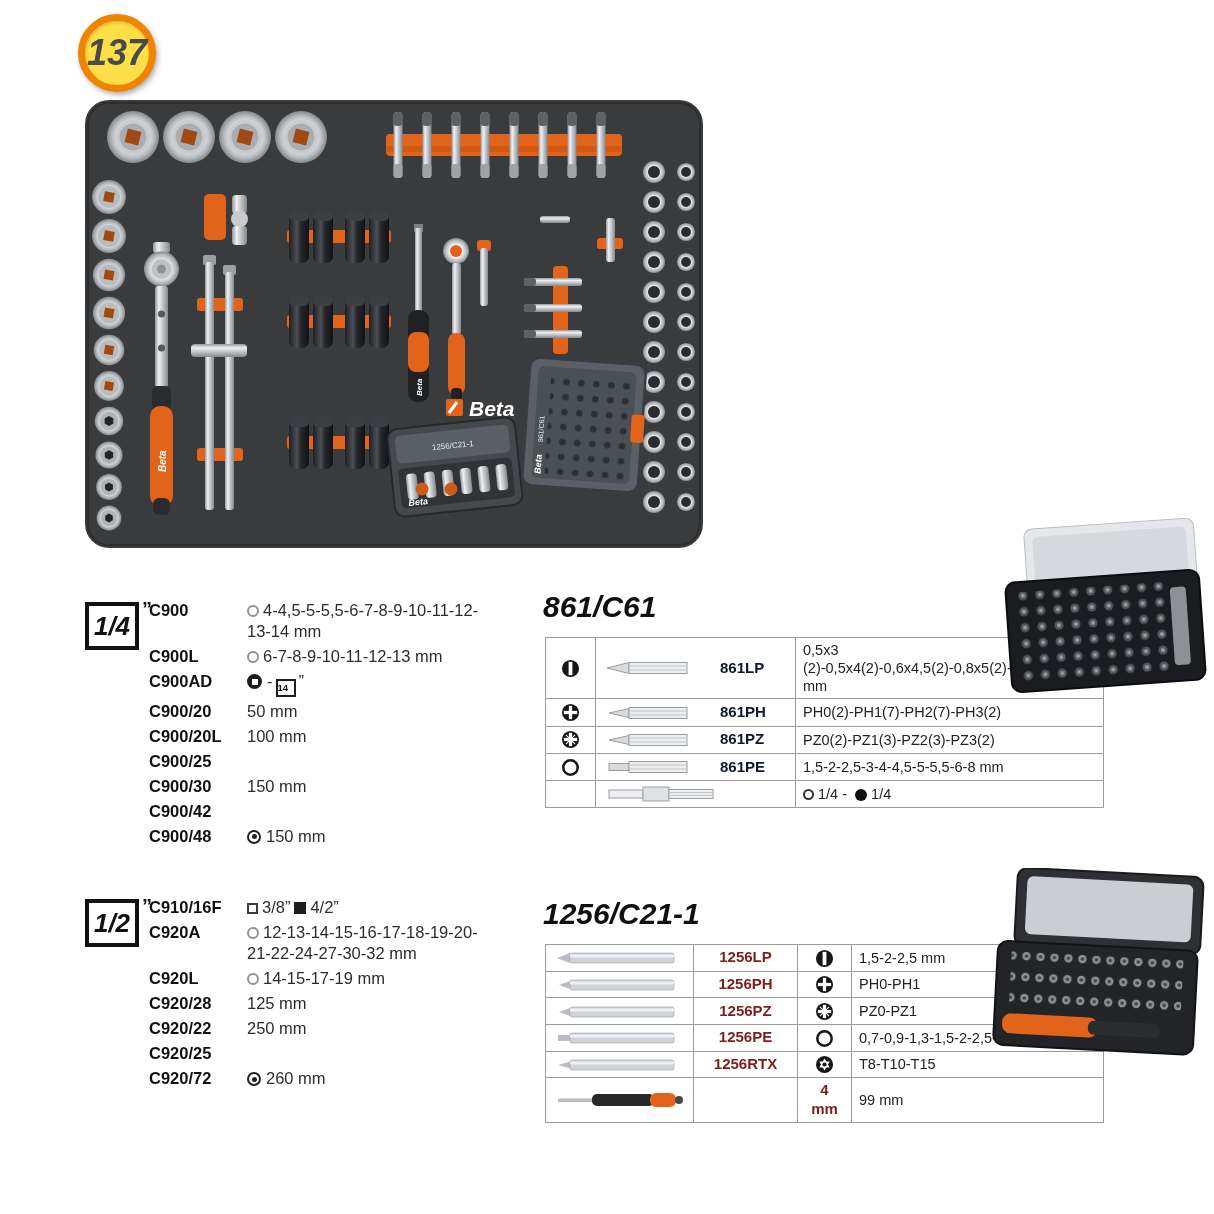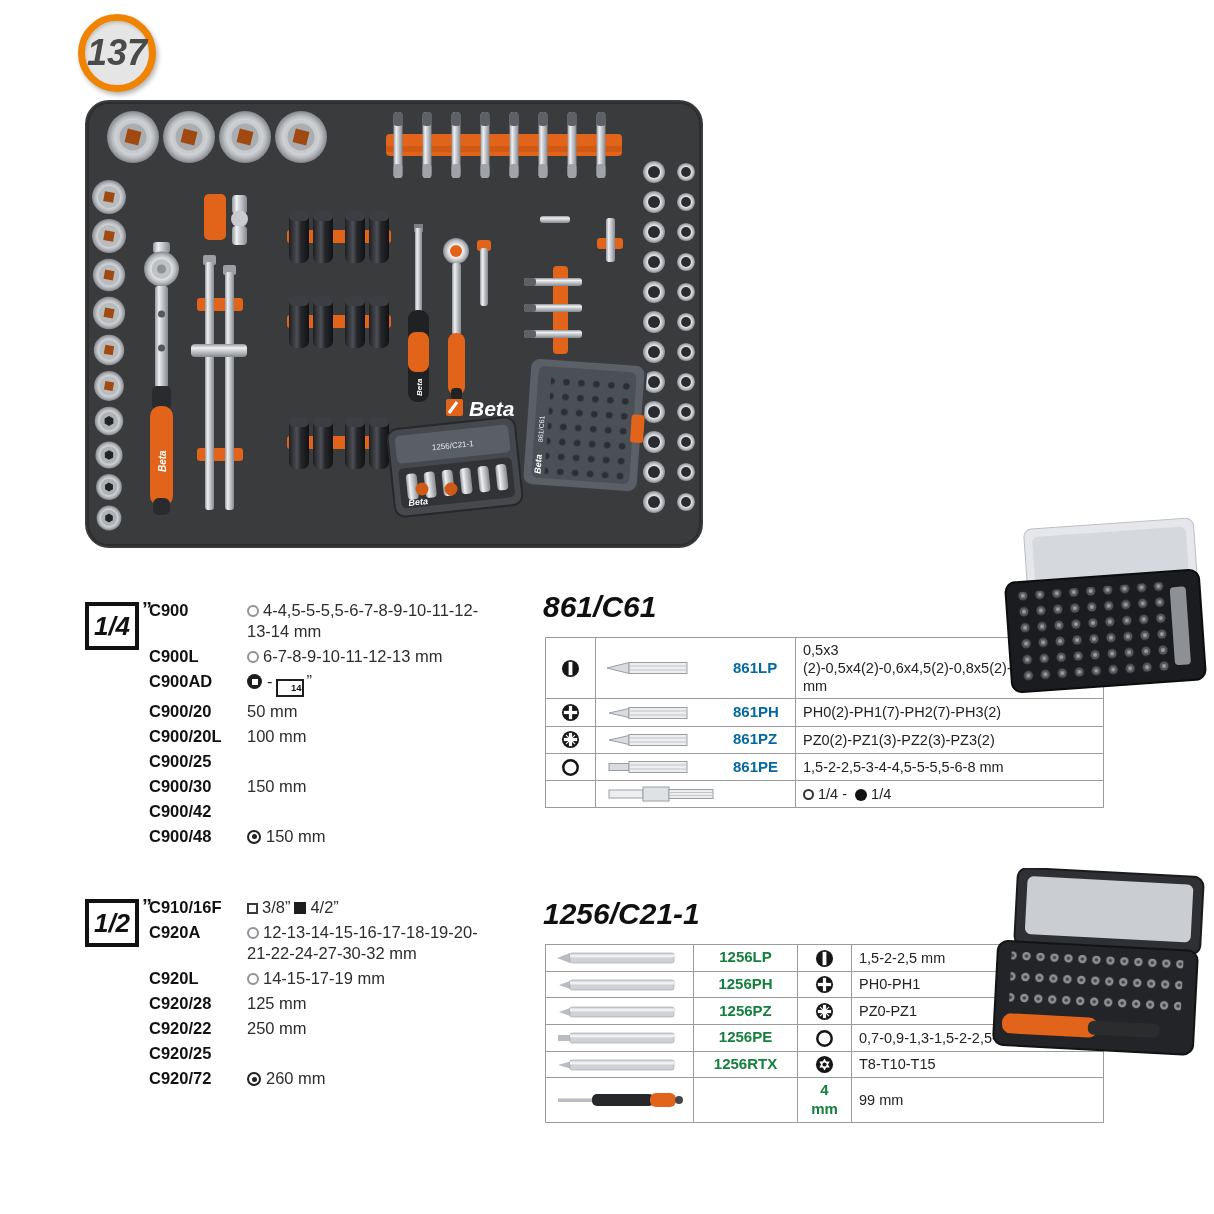--- a/index.html
+++ b/index.html
@@ -2,53 +2,53 @@
 <html><head>
 <meta charset="utf-8">
 <style>
   *{margin:0;padding:0;box-sizing:border-box}
   html,body{width:1214px;height:1214px}
   body{background:#fff;font-family:"Liberation Sans",sans-serif;color:#1c1c1c;position:relative;overflow:hidden}
   .abs{position:absolute}
 
   
   .badge{position:absolute;left:78px;top:14px;width:78px;height:78px;border:7px solid #f08300;border-radius:50%;
-         background:#e5e5e5;display:flex;align-items:center;justify-content:center;font-size:36px;font-weight:bold;
+         background:#fde047;display:flex;align-items:center;justify-content:center;font-size:36px;font-weight:bold;
          font-style:italic;color:#4a4a4a;box-shadow:2px 3px 5px rgba(0,0,0,.3), inset 1px 2px 3px rgba(0,0,0,.15)}
 
   
   .size-group{position:absolute;width:460px}
   .size-box{position:absolute;left:0;top:2px;width:54px;height:48px;border:4px solid #111;display:flex;
             align-items:center;justify-content:center;font-weight:bold;font-style:italic;font-size:26px;color:#111;background:#fff}
   .size-unit{position:absolute;left:57px;top:-2px;font-size:20px;font-weight:bold;color:#111}
   .rows{margin-left:64px}
   .prow{display:flex;align-items:flex-start;margin-bottom:4px;line-height:21px}
   .pcode{width:98px;font-weight:bold;font-size:16.5px;flex-shrink:0;color:#111}
   .pdesc{width:238px;font-size:16.5px;color:#2d2d2d}
 
   .ring{display:inline-block;width:12px;height:12px;border:2px solid #8e939a;border-radius:50%;margin-right:4px;vertical-align:-1px}
   .joint{display:inline-block;width:14px;height:14px;border:2px solid #222;border-radius:50%;margin-right:5px;vertical-align:-2px;position:relative}
   .joint::after{content:"";position:absolute;left:50%;top:50%;width:5px;height:5px;margin:-2.5px 0 0 -2.5px;background:#222;border-radius:50%}
   .fdrive{display:inline-block;width:15px;height:15px;background:#1d1d1d;border-radius:50%;margin-right:5px;vertical-align:-2px;position:relative}
   .fdrive::after{content:"";position:absolute;left:50%;top:50%;width:6px;height:6px;margin:-3px 0 0 -3px;background:#fff}
-  .mdrive{display:inline-flex;align-items:center;justify-content:flex-end;width:28px;height:18px;border:2.5px solid #1d1d1d;
+  .mdrive{display:inline-flex;align-items:center;justify-content:flex-start;width:20px;height:18px;border:2.5px solid #1d1d1d;
           font-size:9.5px;font-weight:bold;margin:0 3px;vertical-align:-4px;color:#111}
   .sqo{display:inline-block;width:11px;height:11px;border:2px solid #3a3a3a;margin-right:4px;vertical-align:-1px}
   .sqf{display:inline-block;width:12px;height:12px;background:#1d1d1d;margin:0 4px;vertical-align:-1px}
   .ringsm{display:inline-block;width:11px;height:11px;border:2px solid #333;border-radius:50%;vertical-align:-1px;margin-right:4px}
   .dotf{display:inline-block;width:12px;height:12px;background:#111;border-radius:50%;vertical-align:-2px;margin:0 4px}
 
   
   .spec-title{position:absolute;font-size:30px;font-weight:bold;font-style:italic;color:#101010}
   table.spec{border-collapse:collapse;position:absolute;background:#fff;table-layout:fixed}
   .spec td{border:1px solid #9b9b9b;padding:3px 7px;font-size:14.5px;vertical-align:middle;color:#222;line-height:1.25}
   .spec td.c-icon{text-align:center;padding:3px 2px}
   .spec td.c-bit{white-space:nowrap}
-  .spec td.c-bit b{font-size:15px;margin-left:18px;vertical-align:middle;color:#0369a1}
-  .spec td.c-code{font-weight:bold;font-size:15px;text-align:center;color:#15803d}
+  .spec td.c-bit b{font-size:15px;margin-left:5px;vertical-align:middle;color:#0f172a}
+  .spec td.c-code{font-weight:bold;font-size:15px;text-align:center;color:#7f1d1d}
   .bitimg{vertical-align:middle}
   .tipimg{width:19px;height:19px;vertical-align:middle}
   .wrapnarrow{display:inline-block;max-width:210px}
 </style>
 </head>
 <body>
 
 <div style="position:absolute;inset:0">
 
   <div class="badge">

